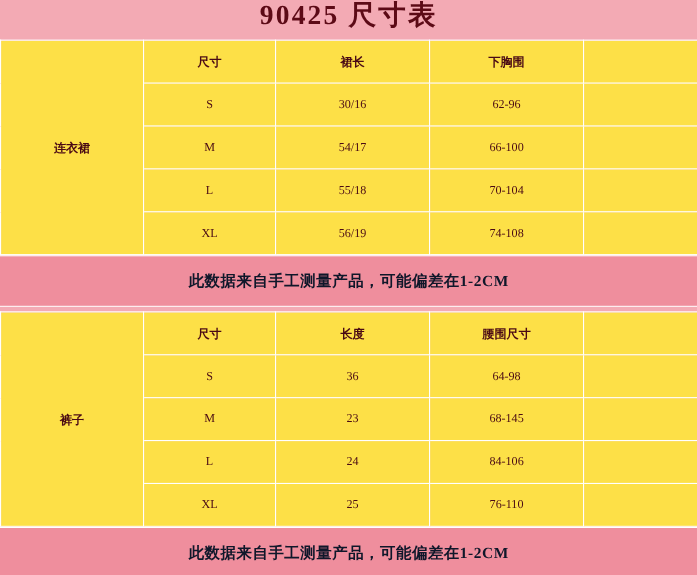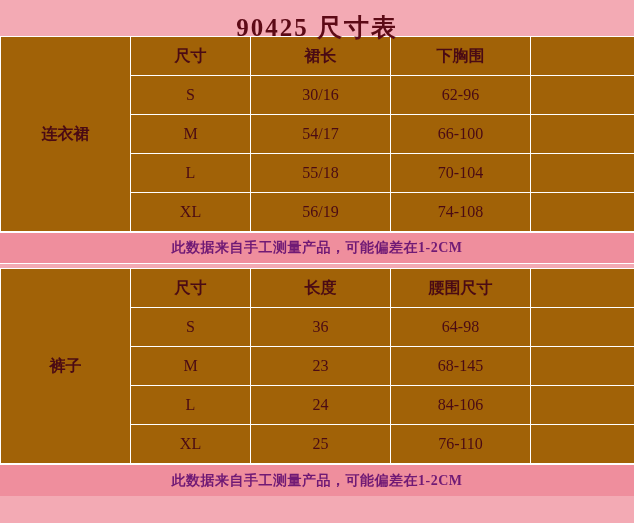--- a/index.html
+++ b/index.html
@@ -20,39 +20,39 @@
     height: 523px;
     background: #f3aab4;
     box-sizing: border-box;
   }
   .title {
     text-align: center;
     font-size: 25px;
     font-weight: bold;
     color: #5c0a16;
     letter-spacing: 2px;
-    padding-top: 15px;
+    padding-top: 2px;
     padding-bottom: 6px;
     height: 36px;
     box-sizing: border-box;
     line-height: 26px;
   }
   table.size-table {
     border-collapse: collapse;
     width: 634px;
     table-layout: fixed;
   }
   table.size-table td {
     border: 1px solid #ffffff;
     text-align: center;
     vertical-align: middle;
-    font-size: 16px;
+    font-size: 11px;
     color: #4a0a14;
     height: 36px;
-    background: #a16207;
+    background: #fde047;
     font-family: "Liberation Serif", serif;
   }
   td.cat-cell {
     background: #f3aab4;
     font-size: 15px;
     font-weight: bold;
     color: #3d0a12;
     border-left: none;
   }
   td.head-cell {
@@ -66,28 +66,28 @@
     border-right: none;
   }
   td.val-cell {
     background: #fcd3d9;
   }
   td.spec-cell {
     background: #fcd3d9;
   }
   .note-bar {
     width: 634px;
-    height: 32px;
+    height: 47px;
     background: #ef8e9d;
     display: flex;
     align-items: center;
     justify-content: center;
     font-size: 14px;
     font-weight: bold;
-    color: #701a75;
+    color: #0f172a;
     border-top: 1px solid #ffffff;
     border-bottom: 1px solid #ffffff;
     box-sizing: border-box;
     letter-spacing: 0.5px;
   }
   .note-bar.last {
     border-bottom: none;
   }
   .gap {
     height: 4px;

